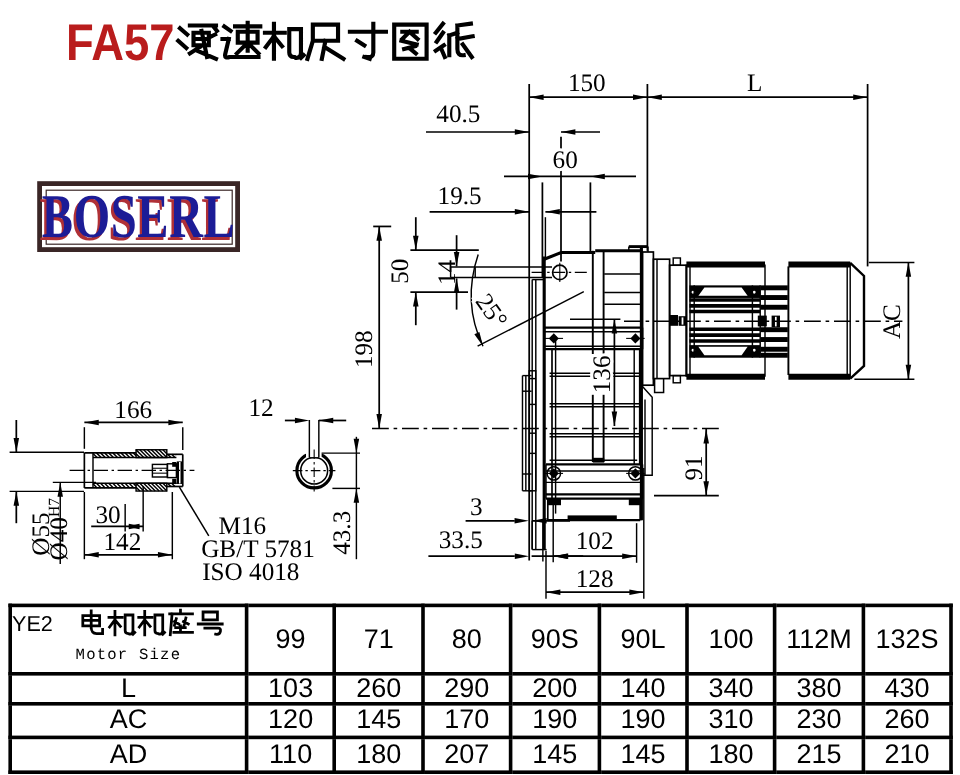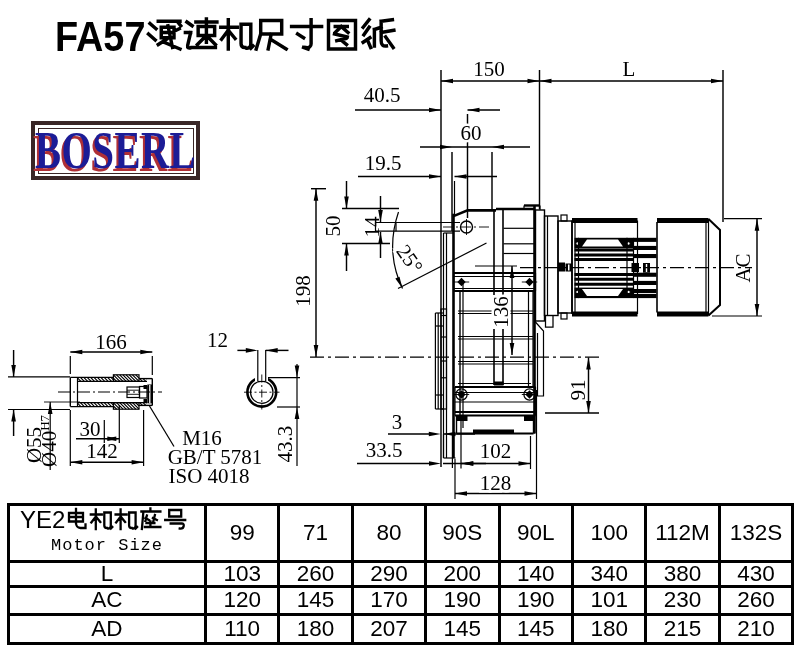--- a/index.html
+++ b/index.html
@@ -1,22 +1,22 @@
 <!DOCTYPE html>
 <html><head><meta charset="utf-8">
 <style>
 html,body{margin:0;padding:0;background:#fff;width:800px;height:646px;overflow:hidden}
 #page{position:relative;width:800px;height:646px;font-family:"Liberation Sans",sans-serif;transform:translateZ(0)}
-#logo{position:absolute;left:31px;top:121px;width:161px;height:51px;border:4.5px solid #3a2626;}
+#logo{position:absolute;left:31px;top:151px;width:161px;height:51px;border:4.5px solid #3a2626;}
 #logo .in{position:absolute;left:2.5px;top:2.5px;right:2.5px;bottom:2.5px;border:1.5px solid #3a2626;
 display:flex;align-items:center;justify-content:center}
 #logo .t{font-family:"Liberation Serif",serif;font-size:39px;font-weight:bold;color:#1c1c96;
 text-shadow:-2px 2px 0 #b03036;letter-spacing:0.5px;transform:scaleY(1.33)}
 #title{position:absolute;left:55px;top:12px;font-weight:bold;font-size:43px;
-font-family:"Liberation Sans",sans-serif;letter-spacing:0px;color:#000000}
+font-family:"Liberation Sans",sans-serif;letter-spacing:0px;color:#b91c1c}
 table{position:absolute;left:7px;top:503px;border-collapse:collapse;table-layout:fixed}
 td{border:3px solid #000;text-align:center;vertical-align:middle;padding:0;line-height:20px;
 font-size:22.5px;font-family:"Liberation Sans",sans-serif;color:#000}
 </style></head>
 <body>
 <div id="page">
 <div id="title"><span style="display:inline-block;transform:scaleX(.88);transform-origin:0 50%">FA57</span></div>
 <div id="logo">
       <div class="in">
         <span class="t">BOSERL</span>
@@ -367,22 +367,22 @@
 <line x1="237.4" y1="350.4" x2="251" y2="350.4" stroke="#000" stroke-width="1.45"></line>
 <polygon points="257.8,350.4 245.8,352.7 245.8,348.1" fill="#000"></polygon>
 <line x1="265.7" y1="350.4" x2="288.5" y2="350.4" stroke="#000" stroke-width="1.45"></line>
 <polygon points="265.7,350.4 277.7,348.1 277.7,352.7" fill="#000"></polygon>
 <text x="217.5" y="347" font-family="Liberation Serif" font-size="21" font-weight="normal" text-anchor="middle" fill="#000">12</text>
 </svg>
 <table>
 <tbody>
         <tr style="height:57px">
  <td style="width:194px">
-            <div style="font-size:24px;text-align:left;padding-left:10px;height:26px">YE2</div>
-            <div style="font-family:'Liberation Mono',monospace;font-size:17px;letter-spacing:1px">Motor Size</div>
+            <div style="font-size:18px;text-align:left;height:26px">YE2</div>
+            <div style="font-family:'Liberation Mono',monospace;font-size:13px;letter-spacing:1px">Motor Size</div>
           </td>
  <td style="width:70.4px">99</td>
           <td style="width:70.4px">71</td>
           <td style="width:70.4px">80</td>
  <td style="width:70.4px">90S</td>
           <td style="width:70.4px">90L</td>
           <td style="width:70.4px">100</td>
  <td style="width:70.4px">112M</td>
           <td style="width:70.4px">132S</td>
 </tr>
@@ -397,21 +397,21 @@
           <td>380</td>
           <td>430</td>
         </tr>
 <tr style="height:27.5px">
           <td>AC</td>
           <td>120</td>
           <td>145</td>
           <td>170</td>
           <td>190</td>
           <td>190</td>
-          <td>101</td>
+          <td>310</td>
           <td>230</td>
           <td>260</td>
         </tr>
 <tr style="height:29px">
           <td>AD</td>
           <td>110</td>
           <td>180</td>
           <td>207</td>
           <td>145</td>
           <td>145</td>

